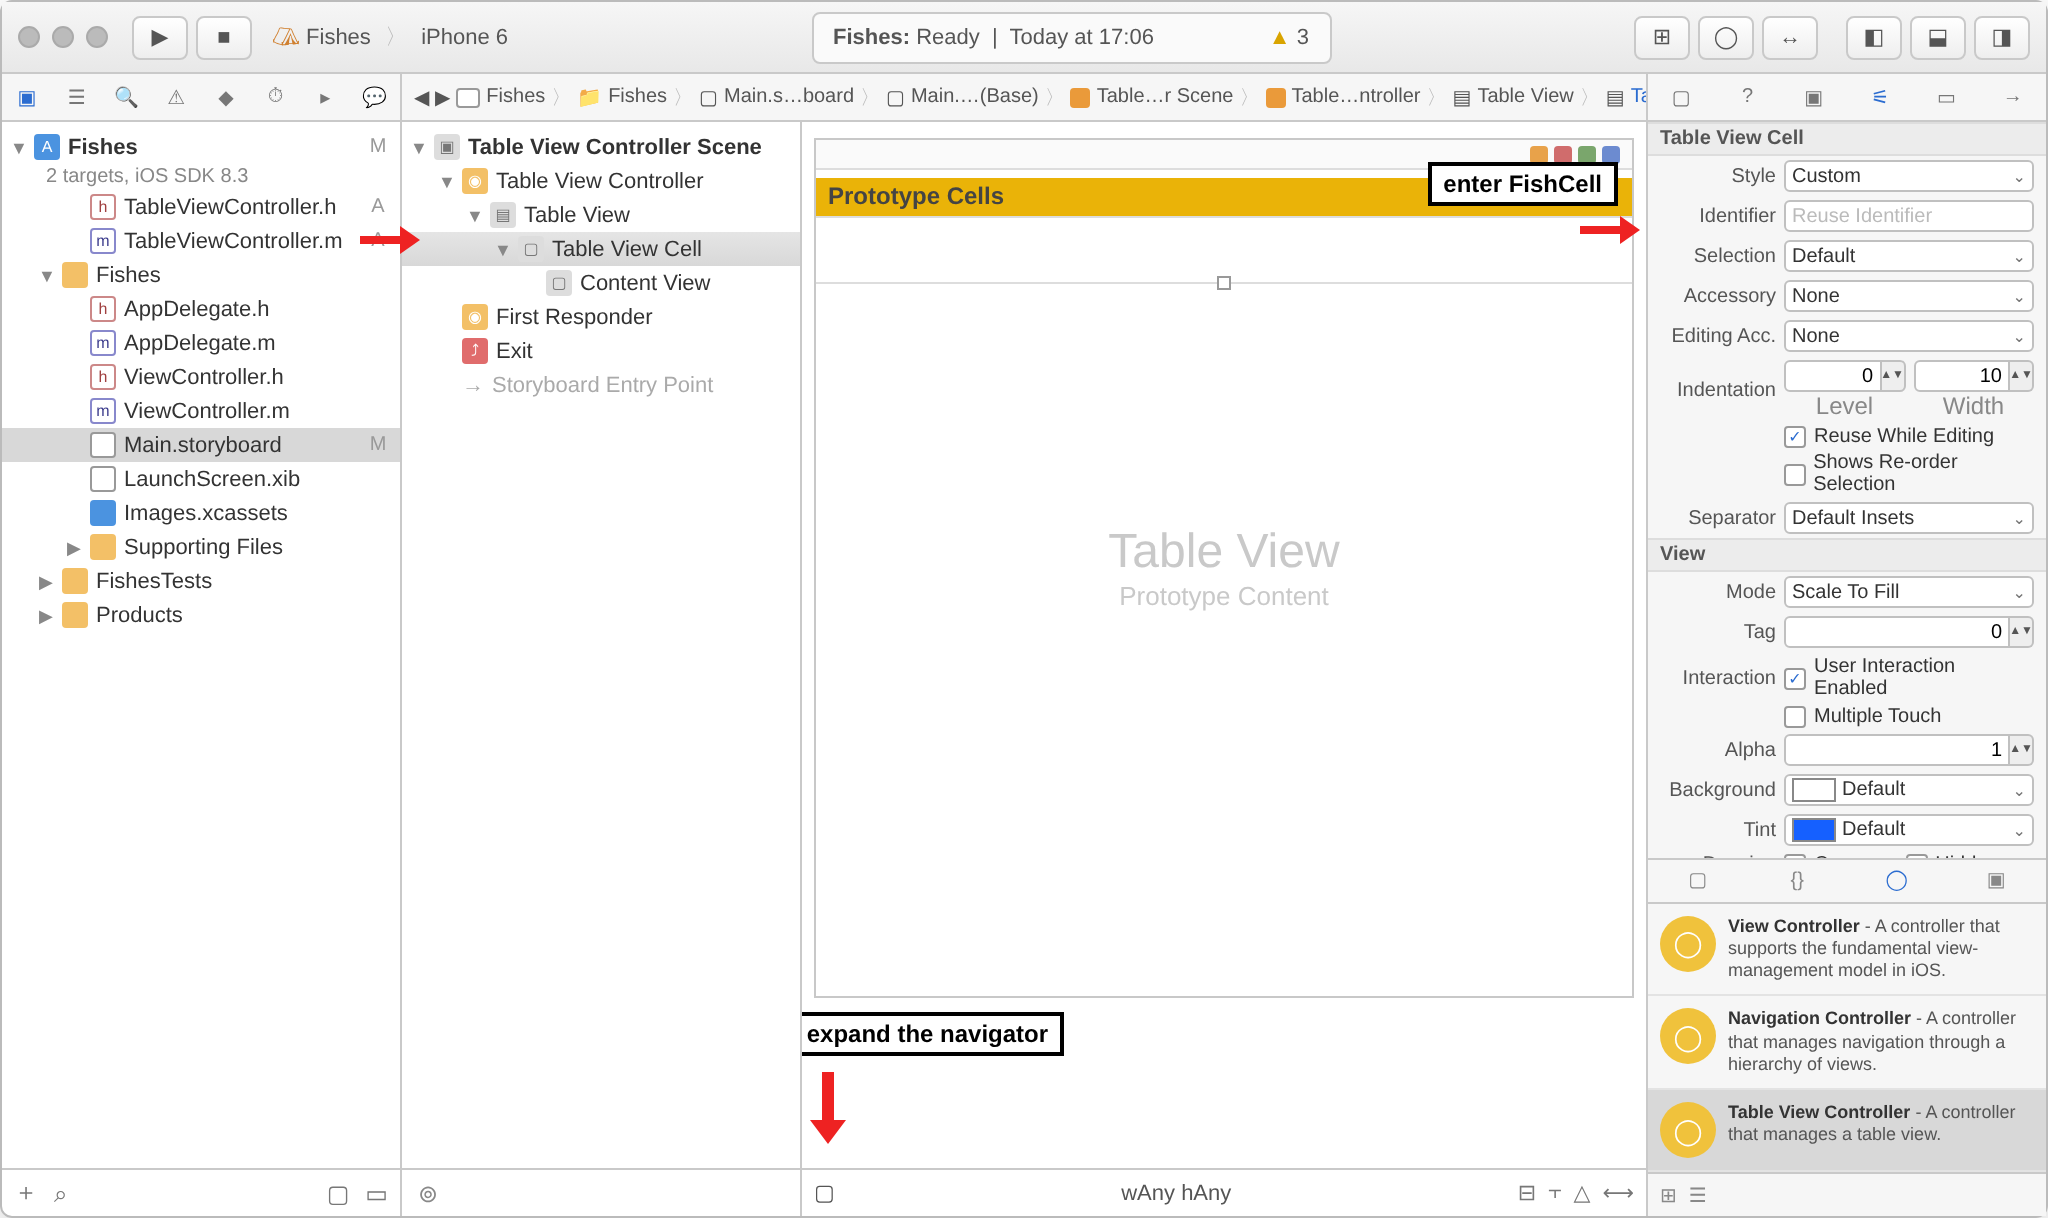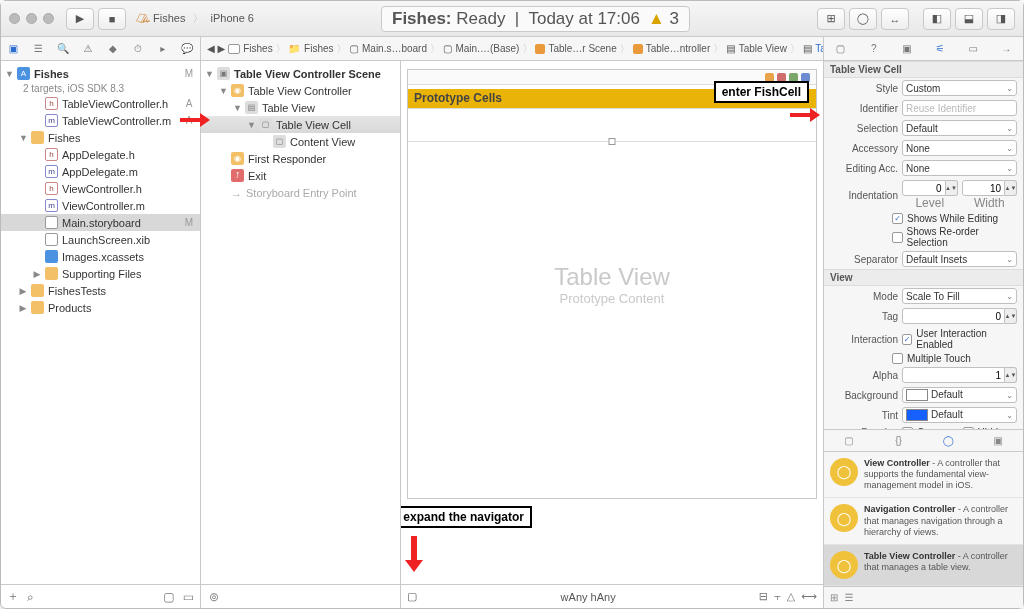--- a/index.html
+++ b/index.html
@@ -8,21 +8,21 @@
 
 
 .titlebar { height: 36px; background: linear-gradient(#f6f6f6,#e8e8e8); border-bottom: 1px solid #c9c9c9; display: flex; align-items: center; padding: 0 8px; font-size: 11px; color: #444; }
 .traffic { display: flex; gap: 6px; margin-right: 12px; }
 .tl { width: 11px; height: 11px; border-radius: 50%; background: #bbb; border:1px solid #aaa; }
 .tb-group { display: flex; gap: 4px; align-items: center; }
 .tb-btn { height: 22px; min-width: 28px; border: 1px solid #c9c9c9; border-radius: 4px; background: linear-gradient(#fff,#eee); padding: 0 6px; display: flex; align-items: center; justify-content: center; color: #555; }
 .crumbs { margin-left: 10px; color:#555; font-size: 11px; }
 .crumbs .sep { color:#bbb; margin:0 4px; }
 .status { flex:1; display:flex; justify-content:center; align-items:center; }
-.status-box { height:22px; border:1px solid #c9c9c9; border-radius:4px; background:#fafafa; padding:12px 10px; display:flex; align-items:center; gap:8px; font-size:17px; color:#555; min-width:260px; justify-content:space-between;}
+.status-box { height:22px; border:1px solid #c9c9c9; border-radius:4px; background:#fafafa; padding:12px 10px; display:flex; align-items:center; gap:8px; font-size:11px; color:#555; min-width:260px; justify-content:space-between;}
 .warn { color:#d9a400; font-weight:bold; }
 .right-btns { display:flex; gap:4px; }
 
 
 .subbar { height:24px; border-bottom:1px solid #c9c9c9; display:flex; align-items:stretch; font-size:10px; background:#f6f6f6;}
 .nav-tabs { width:200px; border-right:1px solid #c9c9c9; display:flex; align-items:center; justify-content:space-around; }
 .nav-tabs .icon { width:14px; height:14px; display:flex; align-items:center; justify-content:center; color:#777; }
 .nav-tabs .icon.sel { color:#2b6cd0; }
 .jumpbar { flex:1; display:flex; align-items:center; padding:0 6px; gap:3px; color:#555; overflow:hidden;}
 .jumpbar .jbi { display:flex; align-items:center; gap:3px; white-space:nowrap; }
@@ -92,21 +92,21 @@
 .arrow-d { width:18px; height:36px; }
 .arrow-d .shaft { position:absolute; left:6px; top:0; bottom:10px; width:6px; background:#e22; }
 .arrow-d .head { position:absolute; bottom:0; left:0; width:0; height:0; border-top:12px solid #e22; border-left:9px solid transparent; border-right:9px solid transparent; }
 .annot-box { position:absolute; z-index:51; border:2px solid #000; background:#fff; font-weight:bold; font-size:12px; padding:2px 6px; color:#000; }
 
 
 .inspector { width:200px; border-left:1px solid #c9c9c9; display:flex; flex-direction:column; font-size:10px; color:#333; background:#f6f6f6;}
 .insp-body { flex:1; overflow:auto; }
 .insp-section-title { background:#ececec; color:#555; font-size:10px; font-weight:bold; padding:2px 6px; border-top:1px solid #ddd; border-bottom:1px solid #ddd;}
 .insp-row { display:flex; align-items:center; padding:2px 6px; gap:4px; }
-.insp-row .lbl { width:58px; text-align:right; color:#555;margin-left:10px; }
+.insp-row .lbl { width:58px; text-align:right; color:#555; }
 .insp-row .ctl { flex:1; }
 .sel-field, .txt-field { width:100%; height:16px; border:1px solid #c0c0c0; border-radius:3px; background:#fff; font-size:10px; padding:0 3px; color:#333; display:flex; align-items:center; justify-content:space-between;}
 .sel-field .chev { color:#777; font-size:8px; }
 .txt-field.placeholder { color:#bbb; }
 .num-split { display:flex; gap:4px; }
 .num-split .half { flex:1; }
 .num-field { display:flex; align-items:center; }
 .num-field input { width:100%; height:16px; border:1px solid #c0c0c0; border-radius:3px 0 0 3px; font-size:10px; text-align:right; padding-right:3px;}
 .num-field .stepper { width:12px; height:16px; border:1px solid #c0c0c0; border-left:none; border-radius:0 3px 3px 0; background:#eee; font-size:6px; display:flex; flex-direction:column; align-items:center; justify-content:center; color:#555;}
 .sublbl { text-align:center; color:#888; font-size:12px; }
@@ -468,21 +468,21 @@
                 <div class="num-field">
                   <input value="10" style="">
                   <div class="stepper">▲▼</div>
                 </div>
                 <div class="sublbl">Width</div>
               </div>
           </div>
         </div>
         <div class="chk-row">
             <span class="chk">✓</span>
-            <span>Shows While Editing</span>
+            <span>Reuse While Editing</span>
           </div>
         <div class="chk-row">
             <span class="chk"></span>
             <span>Shows Re-order Selection</span>
           </div>
         <div class="insp-row">
             <span class="lbl">Separator</span>
             <div class="ctl">
               <div class="sel-field">
                 <span>Default Insets</span>

